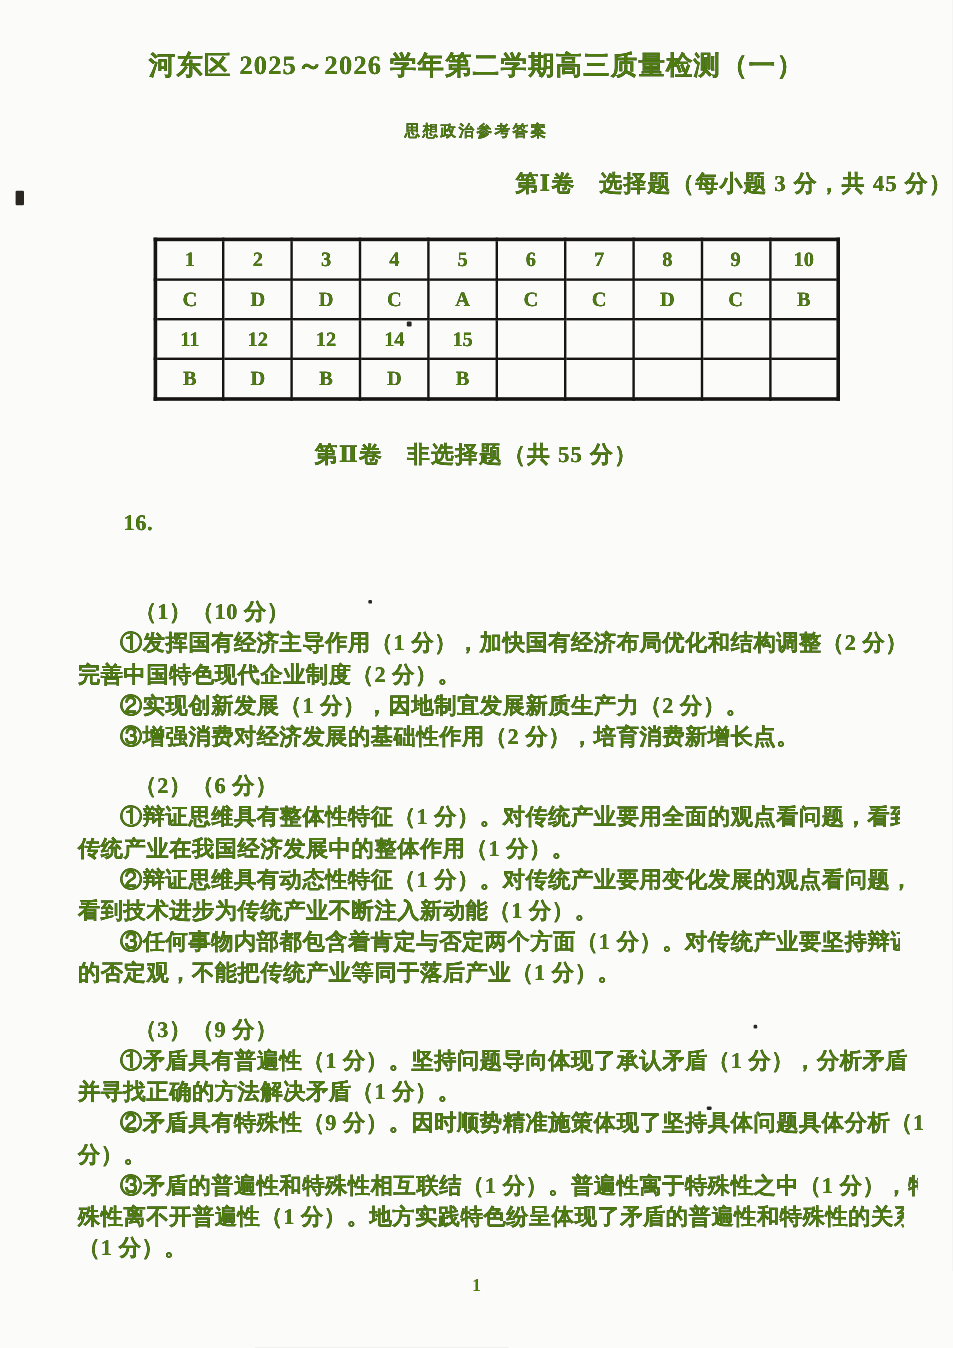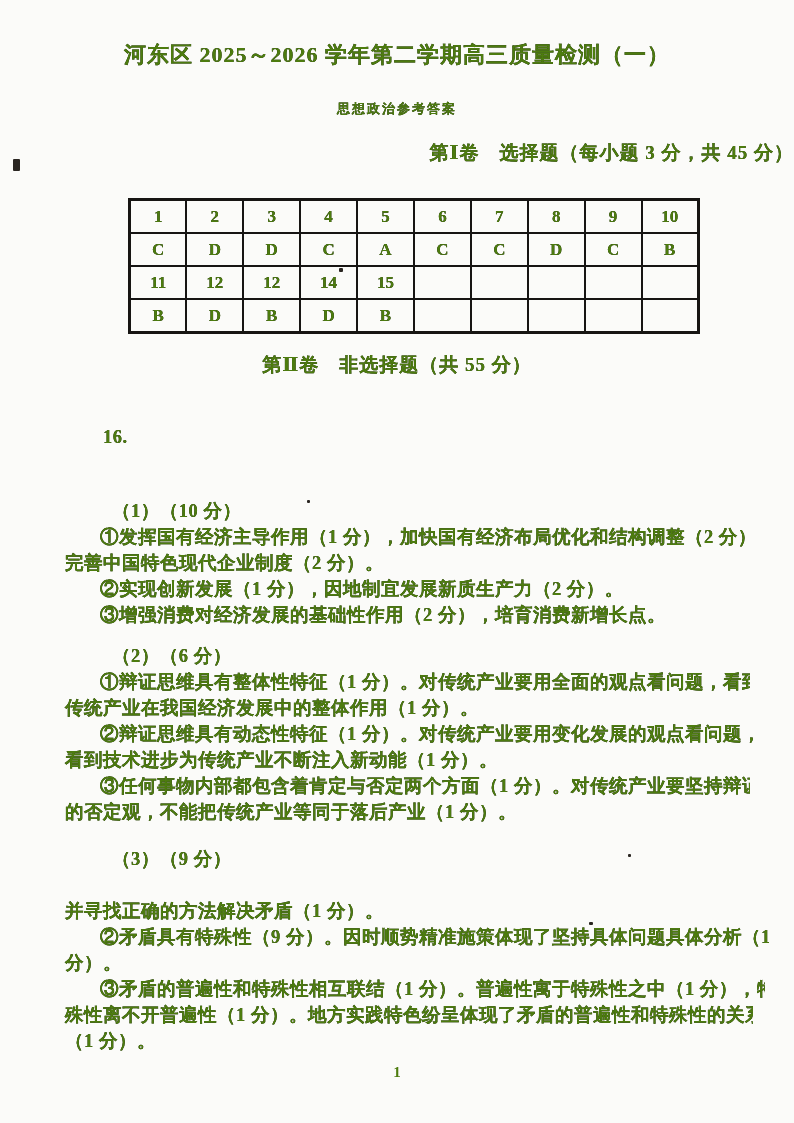--- a/index.html
+++ b/index.html
@@ -7,21 +7,21 @@
     position:relative; width:794px; height:1123px;
     margin:0 auto; background:#fbfbf9; overflow:hidden;
     font-family:"Liberation Serif","DejaVu Serif",serif;
     color:#4d7c0f;
   }
   .centered { position:absolute; left:0; width:794px; text-align:center; white-space:nowrap; }
   .doc-title   { top:40px;  font-size:22px; font-weight:700; letter-spacing:1px; text-shadow:0 0 .5px #000; }
   .doc-subtitle{ top:100px; font-size:13px; font-weight:700; letter-spacing:2px; text-shadow:0 0 .5px #000; }
   .sec-heading { font-size:19px; font-weight:700; letter-spacing:1px; text-shadow:0 0 .5px #000; }
   .sec1 { top:140px;text-align:right; }
-  .sec2 { top:352px; }
+  .sec2 { top:366px; }
 
   table.answers {
     position:absolute; left:128px; top:198px; width:572px;
     border-collapse:collapse; table-layout:fixed;
     border:3px solid #171513;
   }
   table.answers td {
     border:2px solid #171513; height:31px;
     text-align:center; vertical-align:middle;
     font-size:17px; font-weight:700; text-shadow:0 0 .4px #000;
@@ -127,21 +127,21 @@
     <div class="ln ind-p"><span>②实现创新发展（1 分），因地制宜发展新质生产力（2 分）。</span><span class="clip"></span></div>
     <div class="ln ind-p"><span>③增强消费对经济发展的基础性作用（2 分），培育消费新增长点。</span><span class="clip"></span></div>
     <div class="ln ind-sub gap-a"><span>（2）（6 分）</span><span class="clip"></span></div>
     <div class="ln ind-p"><span>①辩证思维具有整体性特征（1 分）。对传统产业要用全面的观点看问题，看</span><span class="clip">到</span></div>
     <div class="ln flush"><span>传统产业在我国经济发展中的整体作用（1 分）。</span><span class="clip"></span></div>
     <div class="ln ind-p"><span>②辩证思维具有动态性特征（1 分）。对传统产业要用变化发展的观点看问题，</span><span class="clip"></span></div>
     <div class="ln flush"><span>看到技术进步为传统产业不断注入新动能（1 分）。</span><span class="clip"></span></div>
     <div class="ln ind-p"><span>③任何事物内部都包含着肯定与否定两个方面（1 分）。对传统产业要坚持辩</span><span class="clip">证</span></div>
     <div class="ln flush"><span>的否定观，不能把传统产业等同于落后产业（1 分）。</span><span class="clip"></span></div>
     <div class="ln ind-sub gap-b"><span>（3）（9 分）</span><span class="clip"></span></div>
-    <div class="ln ind-p"><span class="clip"></span></div>
+    <div class="ln ind-p"><span>①矛盾具有普遍性（1 分）。坚持问题导向体现了承认矛盾（1 分），分析矛盾</span><span class="clip"></span></div>
     <div class="ln flush"><span>并寻找正确的方法解决矛盾（1 分）。</span><span class="clip"></span></div>
     <div class="ln ind-p"><span>②矛盾具有特殊性（9 分）。因时顺势精准施策体现了坚持具体问题具体分析（</span><span class="clip">1</span></div>
     <div class="ln flush"><span>分）。</span><span class="clip"></span></div>
     <div class="ln ind-p"><span>③矛盾的普遍性和特殊性相互联结（1 分）。普遍性寓于特殊性之中（1 分），</span><span class="clip">特</span></div>
     <div class="ln flush"><span>殊性离不开普遍性（1 分）。地方实践特色纷呈体现了矛盾的普遍性和特殊性的关</span><span class="clip">系</span></div>
     <div class="ln flush"><span>（1 分）。</span><span class="clip"></span></div>
   </div>
 
   <div class="page-number">1</div>
 

